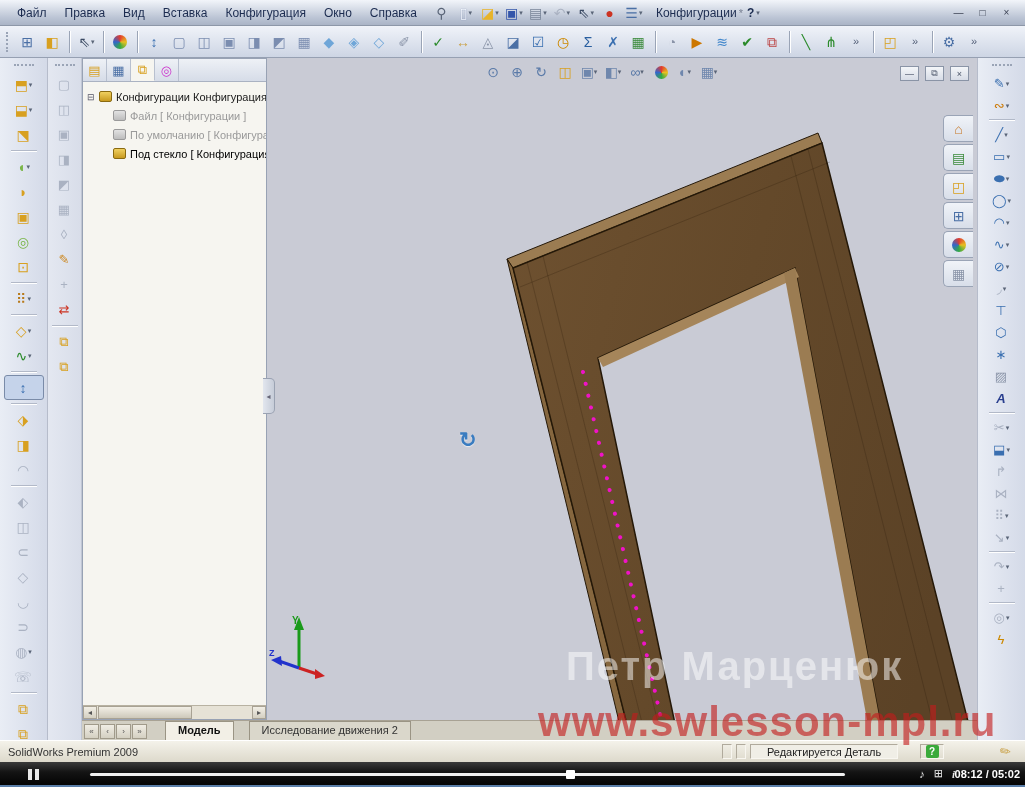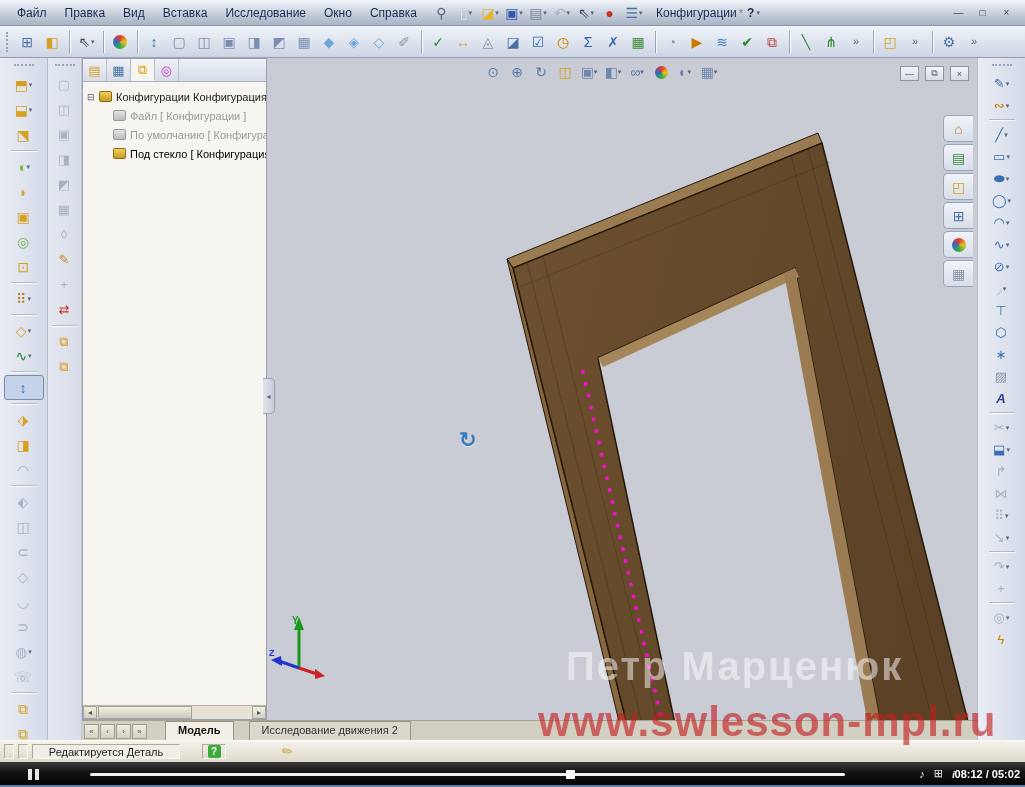--- a/index.html
+++ b/index.html
@@ -95,21 +95,21 @@
 </head>
 <body>
 
 <div class="titlebar">
   <div class="menu">
 
   <span class="menu-item">Файл</span>
       <span class="menu-item">Правка</span>
       <span class="menu-item">Вид</span>
       <span class="menu-item">Вставка</span>
-      <span class="menu-item">Исследование</span>
+      <span class="menu-item">Конфигурация</span>
       <span class="menu-item">Окно</span>
       <span class="menu-item">Справка</span>
     </div>
   <div class="quick">
 
   <span class="tbi">
         <span class="g" style="color:#5a6578">⚲</span>
         <span class="dd"></span>
       </span>
       <span class="tbi">
@@ -770,20 +770,21 @@
       <span class="navb">»</span>
     </div>
   <div style="display:flex;align-items:flex-end">
 
   <span class="dtab active">Модель</span>
       <span class="dtab">Исследование движения 2</span>
     </div>
 </div>
 
 <div class="statusbar">
+  <span class="sb-left">SolidWorks Premium 2009</span>
   <span class="sb-cell sb-tiny"></span>
   <span class="sb-cell sb-tiny"></span>
   <span class="sb-cell sb-mode">Редактируется Деталь</span>
   <span class="sb-cell sb-help">
       <span class="q">?</span>
     </span>
   <span class="sb-tag">✎</span>
 </div>
 
 <div class="player">

